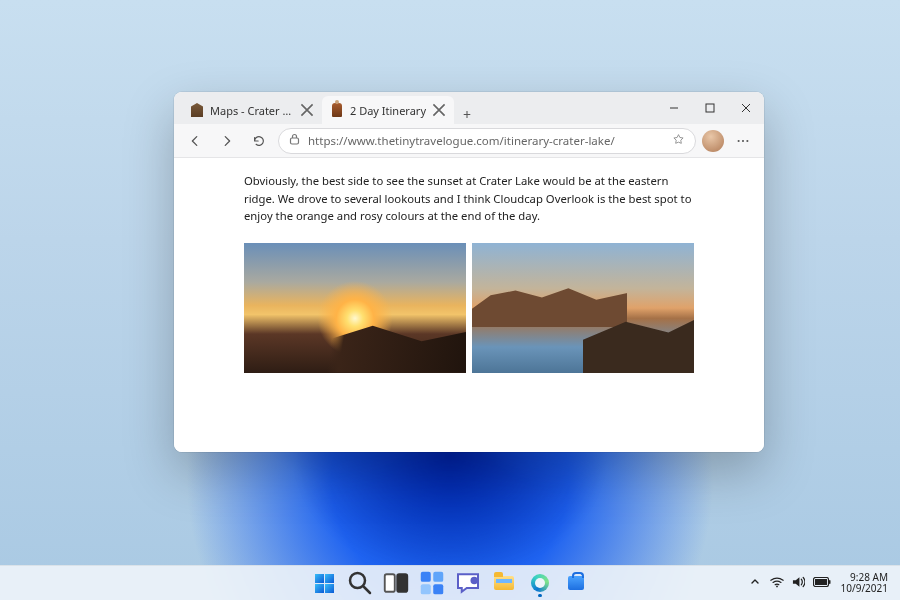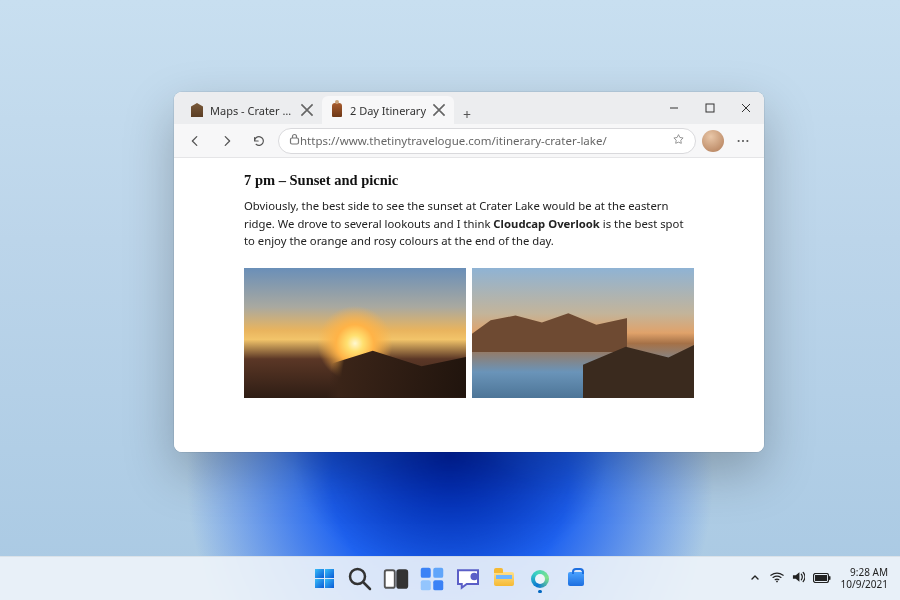--- a/index.html
+++ b/index.html
@@ -62,36 +62,36 @@
 
   .toolbar {
     height: 34px; background: #f7f7f8;
     display:flex; align-items:center; gap:6px; padding: 0 8px;
     border-bottom: 1px solid #e5e5e7;
   }
   .toolbtn { width:26px; height:26px; border-radius:4px; display:flex; align-items:center; justify-content:center; color:#555; cursor:pointer;}
   .toolbtn svg { width:14px; height:14px; }
   .omnibox {
     flex:1; height:26px; background:#fff; border:1px solid #d9d9dc; border-radius:13px;
-    display:flex; align-items:center; padding:0 10px; gap:0; font-size:11.5px; color:#666;
+    display:flex; align-items:center; padding:0 10px; gap:8px; font-size:11.5px; color:#666;
   }
   .omnibox .lock { color:#777; }
   .omnibox .url { flex:1; white-space:nowrap; overflow:hidden; text-overflow:ellipsis; }
   .omnibox .star { color:#888; cursor:pointer;}
   .avatar { width:22px; height:22px; border-radius:50%; background: radial-gradient(circle at 40% 30%, #e9c7a8, #b07a55); flex:none; cursor:pointer; }
 
   .content {
     flex:1; overflow:hidden; background:#fff;
     padding: 14px 70px 0 70px;
     font-family: Georgia, 'Times New Roman', serif;
     color:#111;
   }
   .content h3 { font-size: 14.5px; font-weight:700; margin-bottom:8px; }
   .content p { font-size: 11.3px; line-height:1.55; color:#222; margin-bottom:10px; font-family:"Segoe UI",system-ui,sans-serif;}
-  .content p strong { font-weight:700; }
+  .content p strong { font-weight:400; }
   .photos { display:flex; gap:6px; margin-top:18px; }
   .photo { flex:1; height:130px; position:relative; overflow:hidden; }
 
   
   .sunset1 {
     background:
       radial-gradient(circle at 50% 58%, #fff8d0 0%, #ffe070 6%, #ffb347 14%, rgba(255,179,71,0) 28%),
       linear-gradient(#6a8fb8 0%, #a9a9a0 30%, #e9b45e 48%, #f2c46a 55%, #5b3726 70%, #2e1d14 100%);
   }
   .sunset1::after{
@@ -111,21 +111,21 @@
     filter: blur(.3px);
   }
   .sunset2::after{
     content:""; position:absolute; right:-5%; bottom:-5%; width:55%; height:55%;
     background:#3a2a1e;
     clip-path: polygon(0 45%, 35% 20%, 70% 35%, 100% 10%, 100% 100%, 0 100%);
   }
 
   
   .taskbar {
-    position:absolute; left:0; right:0; bottom:0; height:44px;
+    position:absolute; left:0; right:0; bottom:0; height:35px;
     background: rgba(238,244,250,.9);
     backdrop-filter: blur(6px);
     border-top: 1px solid rgba(0,0,0,.06);
     display:flex; align-items:center; justify-content:space-between;
     padding: 0 12px 0 0;
   }
   .tb-center {
     position:absolute; left:50%; transform:translateX(-50%);
     display:flex; gap:6px; align-items:center;
   }
@@ -250,21 +250,20 @@
     <div class="toolbtn">
         <svg viewBox="0 0 16 16">
           <circle cx="3" cy="8" r="1.2" fill="currentColor"></circle>
           <circle cx="8" cy="8" r="1.2" fill="currentColor"></circle>
           <circle cx="13" cy="8" r="1.2" fill="currentColor"></circle>
         </svg>
       </div>
   </div>
 
   <div class="content">
-    <h3>7 pm – Sunset and picnic</h3>
     <p>
       <span>Obviously, the best side to see the sunset at Crater Lake would be at the eastern ridge. We drove to several lookouts and I think </span><strong>Cloudcap Overlook</strong><span> is the best spot to enjoy the orange and rosy colours at the end of the day.</span>
     </p>
 
     <div class="photos">
       <div class="photo sunset1"></div>
       <div class="photo sunset2"></div>
     </div>
   </div>
 </div>

